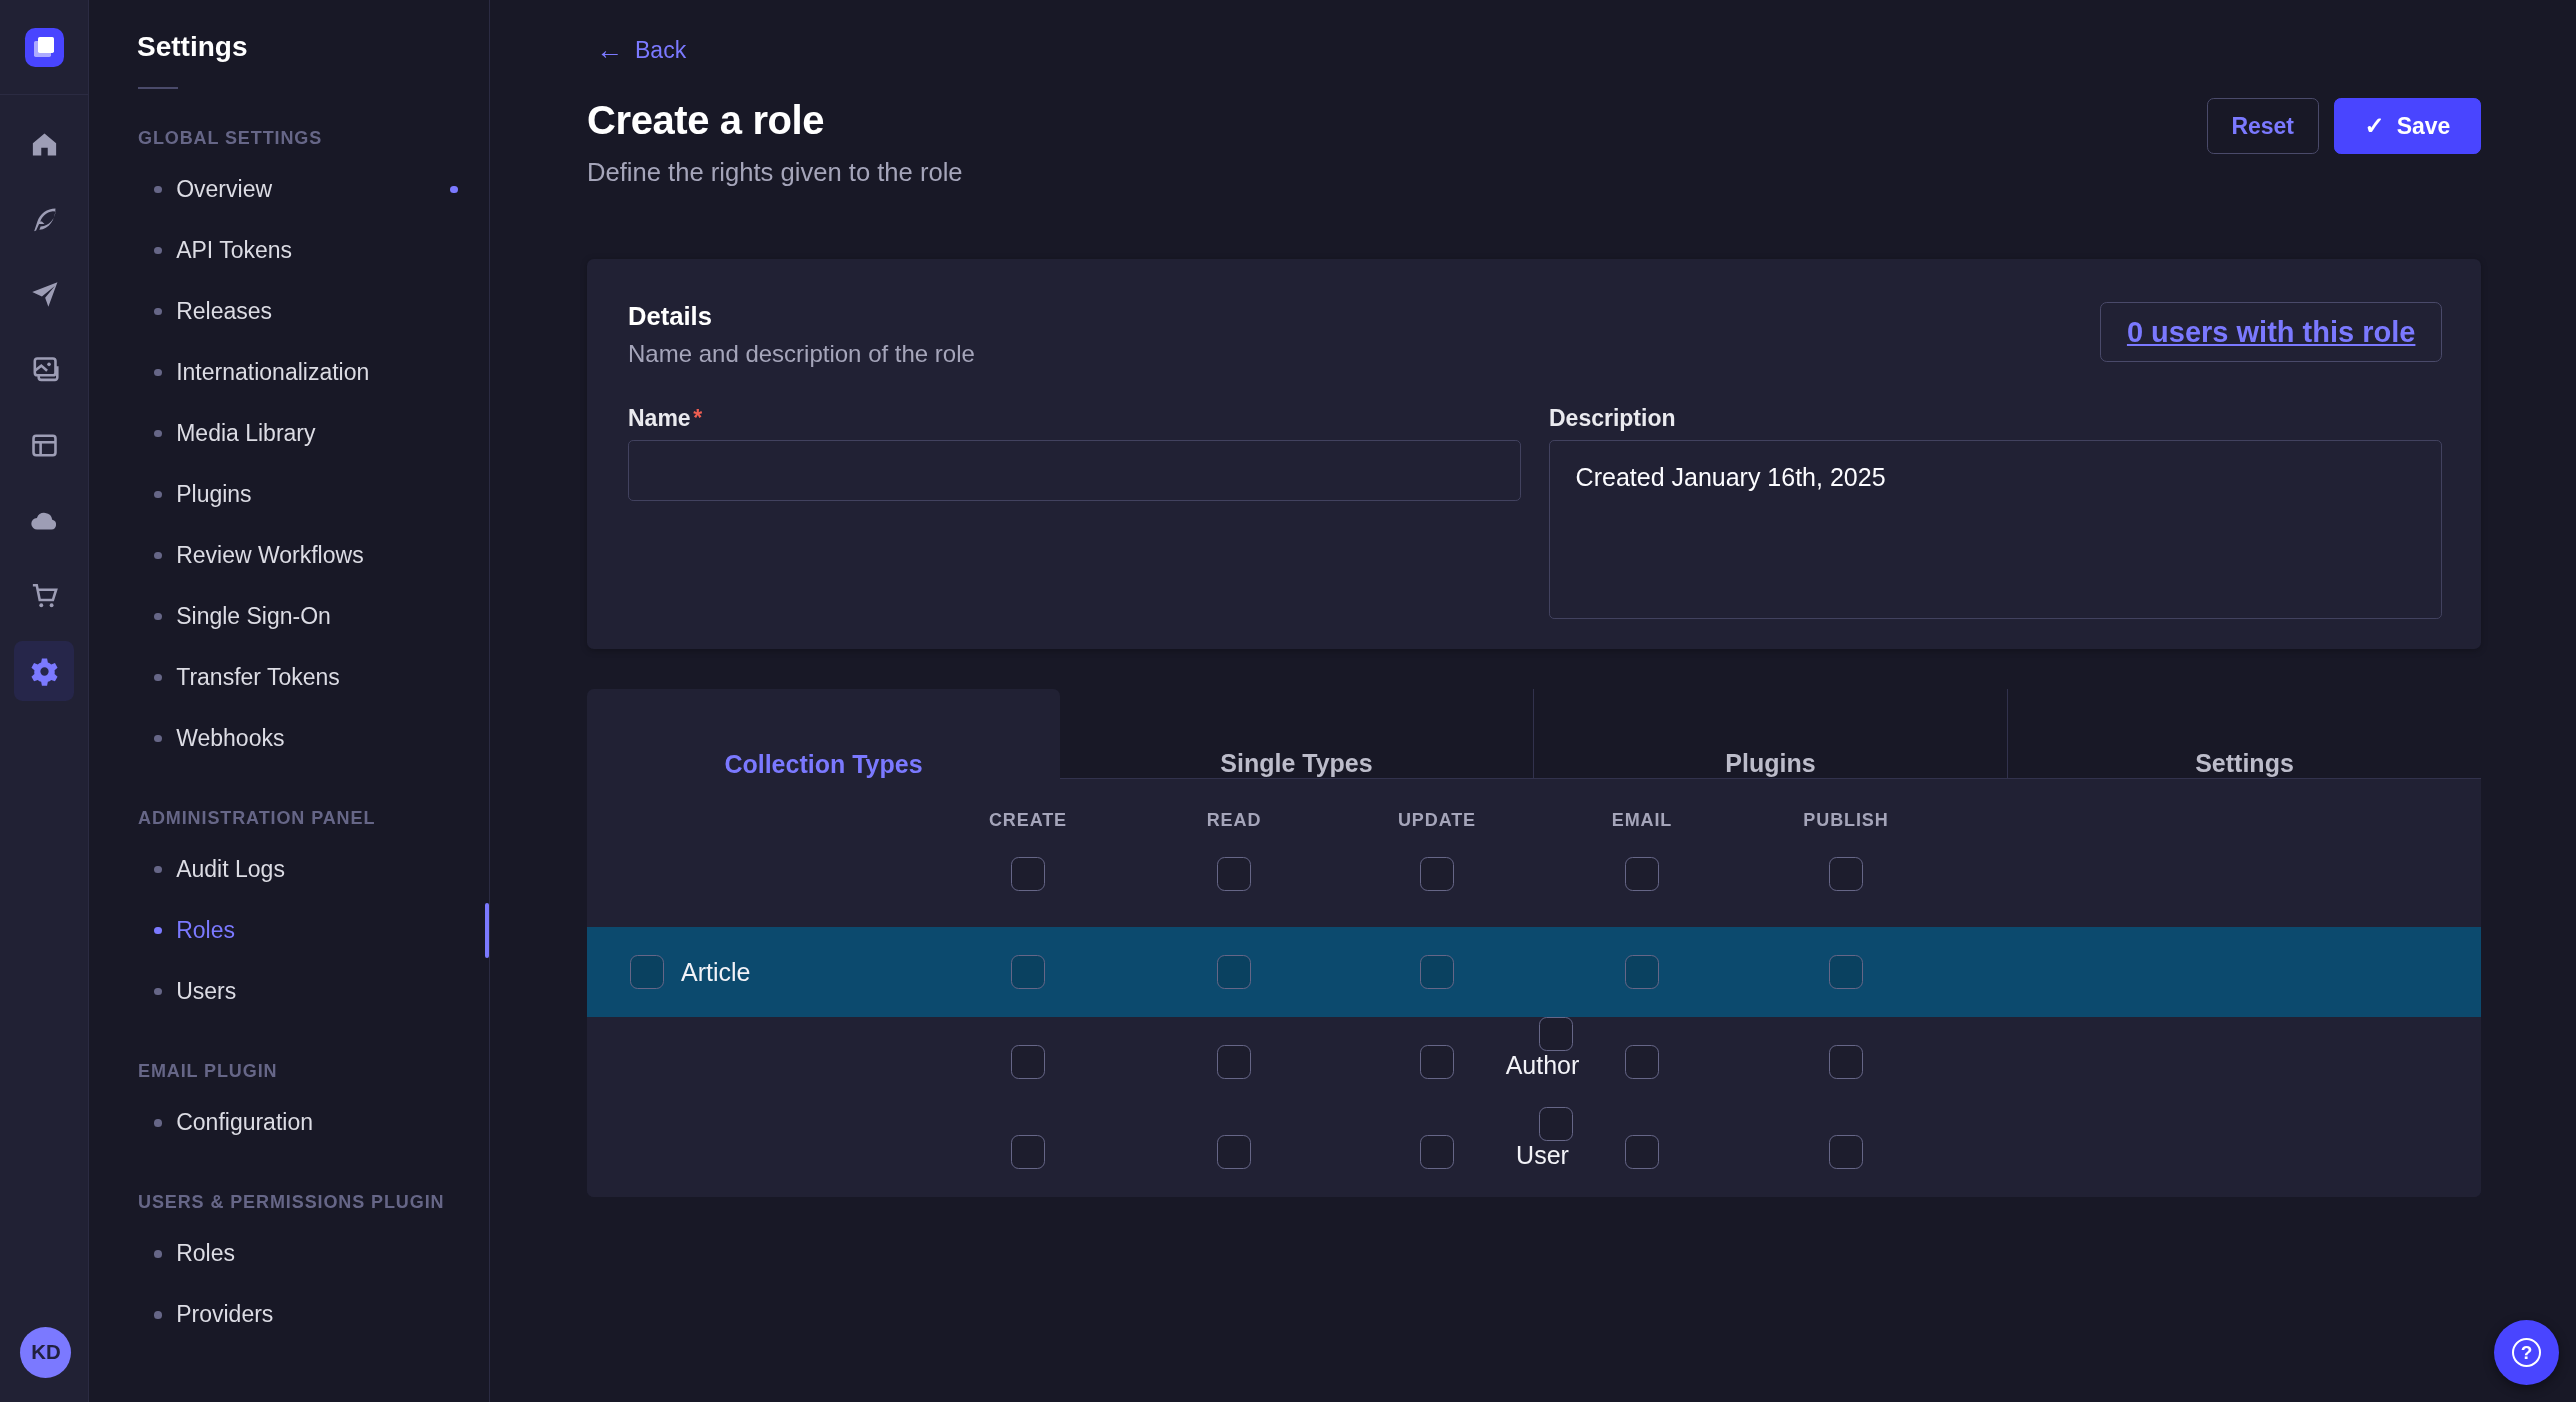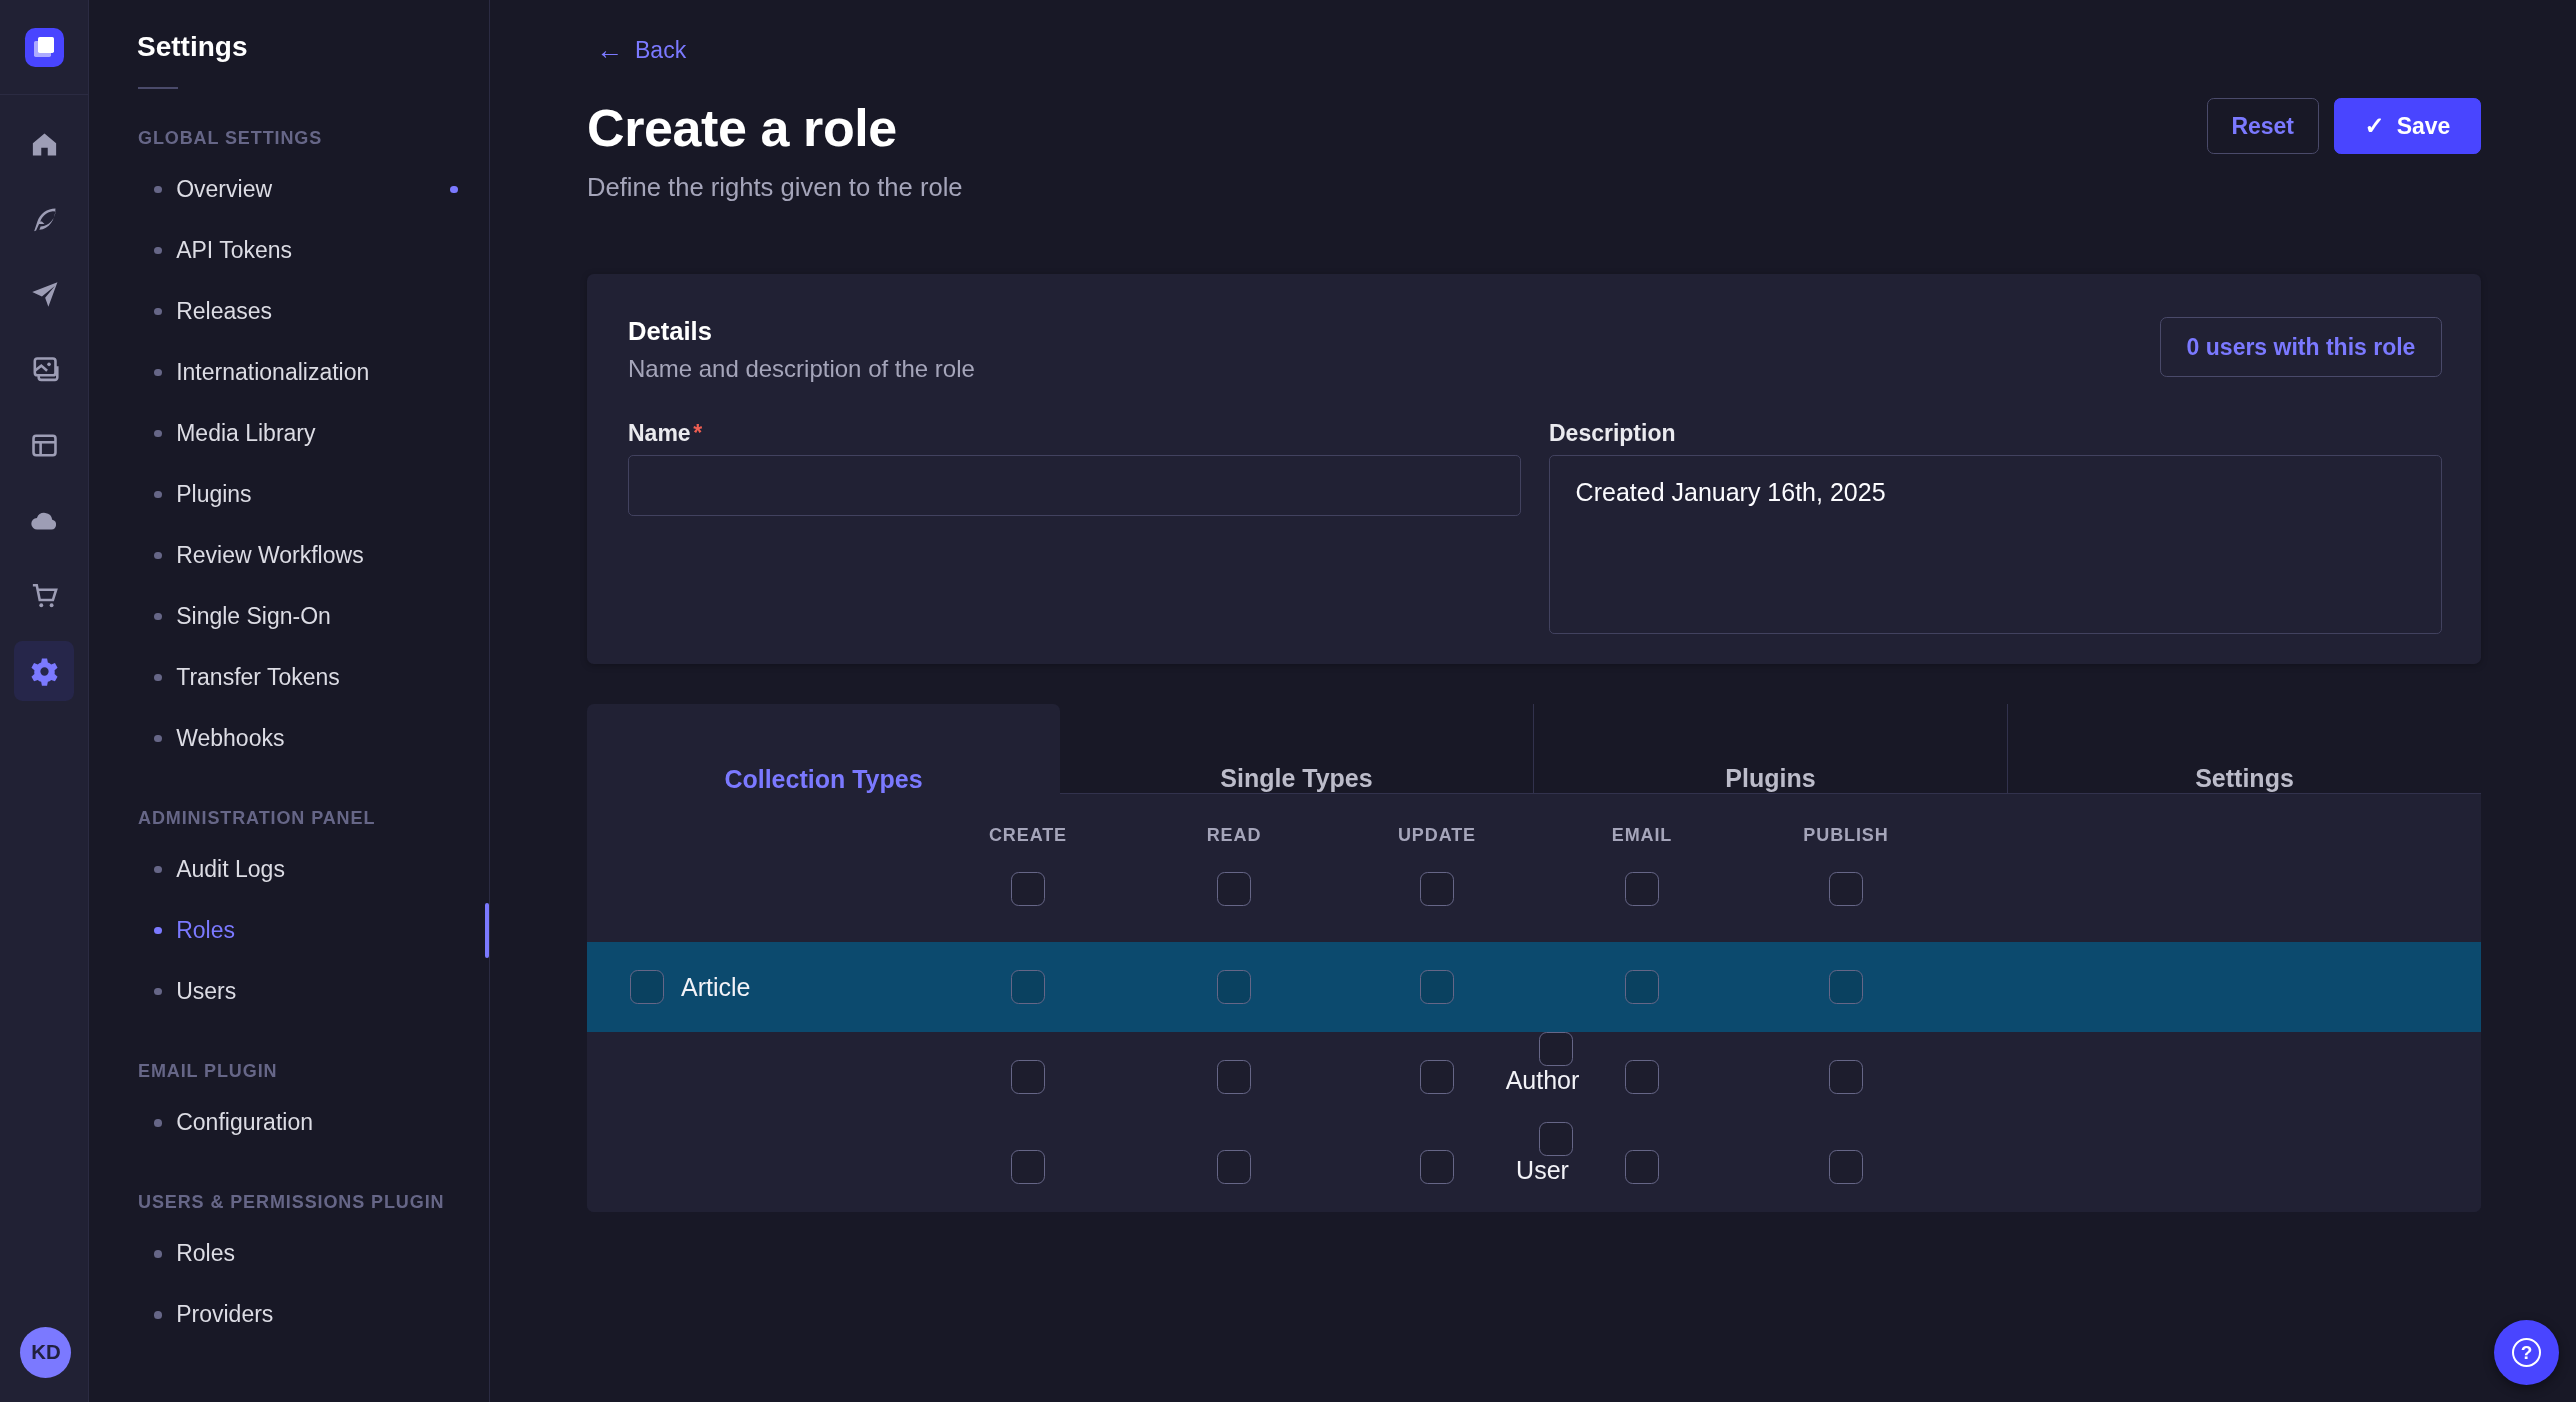--- a/index.html
+++ b/index.html
@@ -63,41 +63,41 @@
     position:absolute; right:0; top:3.4px; width:4.3px; height:55px;
     background:#7b79ff; border-radius:2.6px;
   }
   .notif-dot { width:7.7px; height:7.7px; border-radius:50%; background:#7b79ff; margin-left:auto; margin-right:31px; }
 
   
   .main { position:absolute; left:490px; top:0; width:2086px; height:1402px; }
   .back-row { margin:37px 0 0 106px; display:inline-flex; align-items:center; gap:12px;
     color:#7b79ff; font-size:23px; cursor:pointer; }
   .back-row .arrow { font-size:27px; line-height:23px; }
-  .page-title { margin:34px 0 0 97px; font-size:52px; font-weight:bold; color:#ffffff; letter-spacing:-0.4px;}
+  .page-title { margin:34px 0 0 97px; font-size:40px; font-weight:bold; color:#ffffff; letter-spacing:-0.4px;}
   .page-subtitle { margin:15.3px 0 0 97px; font-size:25.6px; color:#a5a5ba; }
   .header-actions { position:absolute; top:98px; right:95px; display:flex; gap:15.3px; }
   .btn { border-radius:6.8px; font-size:23px; font-weight:bold; display:flex;
     align-items:center; justify-content:center; cursor:pointer; }
   .btn-reset { width:112px; height:56px; background:transparent;
     border:0.9px solid #4a4a6a; color:#7b79ff; }
   .btn-save { width:147px; height:56px; background:#4945ff; border:0.9px solid #4945ff;
     color:#ffffff; gap:12px; }
   .btn-save .check { font-size:24px; }
 
   
   .card {
     margin:72px 0 0 97px; width:1894px; height:390px; background:#212134;
     border-radius:6.8px; padding:43px 39px 0 41px; box-shadow:0 1.7px 6.8px rgba(0,0,0,.25);
   }
   .card-head { display:flex; justify-content:space-between; align-items:flex-start; }
   .card-title { font-size:25.6px; font-weight:bold; color:#ffffff; }
   .card-sub { font-size:24px; color:#a5a5ba; margin-top:8.5px; }
   .users-btn { height:60px; padding:0 25.6px; border:0.9px solid #4a4a6a; border-radius:6.8px;
-    display:flex; align-items:center; color:#7b79ff; font-size:23px; font-weight:bold; cursor:pointer; }
+    display:flex; align-items:center; color:#7b79ff; font-size:29px; font-weight:bold; cursor:pointer;text-decoration:underline; }
   .fields { display:flex; gap:28px; margin-top:37px; }
   .field { flex:1; }
   .field-label { font-size:23px; font-weight:bold; color:#eaeaef; }
   .req { color:#ee5e52; margin-left:2.6px; }
   .text-input {
     margin-top:8.5px; width:100%; height:61px; background:#212134;
     border:0.9px solid #42425f; border-radius:5.1px; color:#ffffff;
     font-size:24px; padding:0 24px; font-family:"Liberation Sans",sans-serif; outline:none;
   }
   .textarea {

